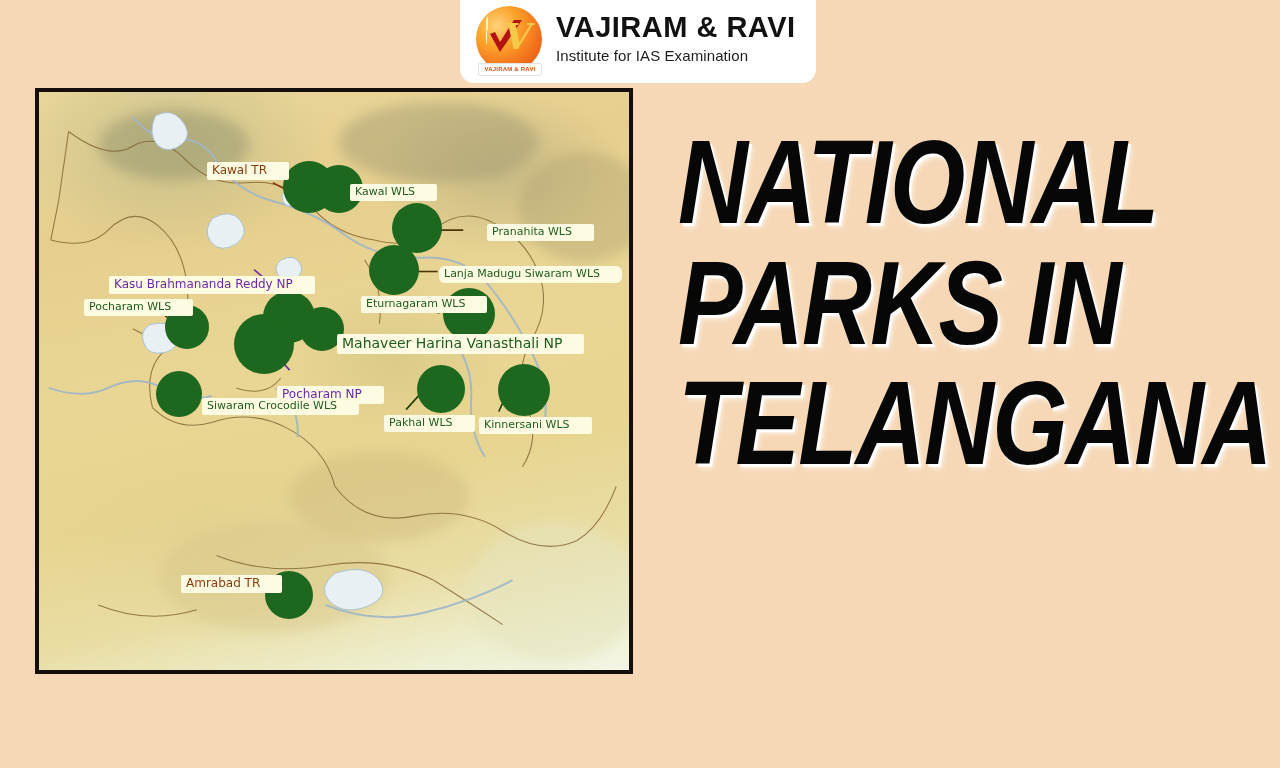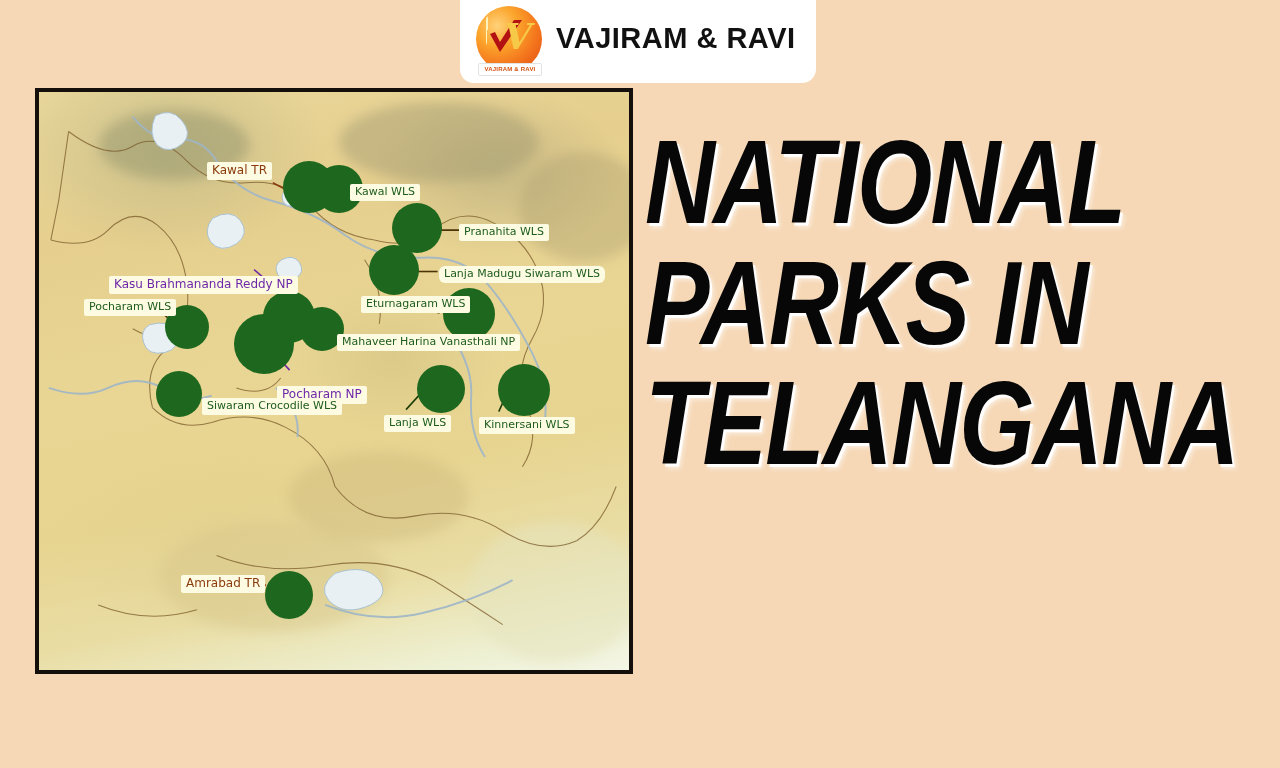--- a/index.html
+++ b/index.html
@@ -85,34 +85,34 @@
   svg.overlay{ position:absolute; inset:0; width:100%; height:100%; }
 
   .blob{
     position:absolute; border-radius:50%;
     background:#1d681e;
   }
 
   .lbl{
     position:absolute;
     background:#fdfbe2;
-    padding:2px 5px 3px 5px;
+    padding:2px 22px 3px 5px;
     border-radius:2px;
     white-space:nowrap;
     font-family:"DejaVu Sans", sans-serif;
     line-height:1.05;
   }
   .lbl.wls{ color:#1d5c1c; font-size:11px;text-align:right; }
   .lbl.tr { color:#8a3b0c; font-size:12px; }
   .lbl.np { color:#6d28a8; font-size:12px;margin-top:24px; }
-  .lbl.npg{ color:#1d5c1c; font-size:11px; }
+  .lbl.npg{ color:#1d5c1c; font-size:14px; }
 
   
   #headline{
-    position:absolute; left:645px; top:128px;
+    position:absolute; left:678px; top:128px;
     width:600px;
     z-index:20;
   }
   #headline .ln{
     font-family:"Liberation Sans", sans-serif;
     font-weight:bold; font-style:italic;
     color:#070707;
     font-size:118px;
     line-height:0.92;
     letter-spacing:-2px;
@@ -133,20 +133,21 @@
     <div class="orb"></div>
     <div class="rays"></div>
     <svg class="tick" viewBox="0 0 44 40">
       <path d="M6 16 L16 34 L38 2 L30 2 L16 24 L11 14 Z" fill="#b31212"></path>
     </svg>
     <div class="vee">V</div>
     <div id="logo-ribbon">VAJIRAM &amp; RAVI</div>
   </div>
   <div id="logo-text">
     <div id="logo-title">VAJIRAM &amp; RAVI</div>
+    <div id="logo-sub">Institute for IAS Examination</div>
   </div>
 </div>
 
 <div id="map-frame">
   <div id="map-canvas"></div>
 
   <div class="terr" style="left:60px;top:18px;width:150px;height:70px;background:rgba(150,150,110,.5);"></div>
   <div class="terr" style="left:300px;top:10px;width:200px;height:80px;background:rgba(160,152,112,.45);"></div>
   <div class="terr" style="left:480px;top:60px;width:130px;height:110px;background:rgba(172,160,112,.4);"></div>
   <div class="terr" style="left:250px;top:360px;width:180px;height:90px;background:rgba(206,186,126,.45);"></div>
@@ -215,29 +216,29 @@
   <div class="blob" style="left:224px;top:199px;width:52px;height:52px;"></div>
   <div class="blob" style="left:195px;top:222px;width:60px;height:60px;"></div>
   <div class="blob" style="left:261px;top:215px;width:44px;height:44px;"></div>
   <div class="blob" style="left:117px;top:279px;width:46px;height:46px;"></div>
   <div class="blob" style="left:378px;top:273px;width:48px;height:48px;"></div>
   <div class="blob" style="left:459px;top:272px;width:52px;height:52px;"></div>
   <div class="blob" style="left:226px;top:479px;width:48px;height:48px;"></div>
 
   <div class="lbl tr" style="left:168px;top:70px;">Kawal TR</div>
   <div class="lbl wls" style="left:311px;top:92px;">Kawal WLS</div>
-  <div class="lbl wls" style="left:420px;top:132px;">Pranahita WLS</div>
+  <div class="lbl wls" style="left:448px;top:132px;">Pranahita WLS</div>
   <div class="lbl wls" style="left:400px;top:174px;border-radius:6px;">Lanja Madugu Siwaram WLS</div>
   <div class="lbl wls" style="left:322px;top:204px;">Eturnagaram WLS</div>
   <div class="lbl np" style="left:70px;top:160px;">Kasu Brahmananda Reddy NP</div>
   <div class="lbl wls" style="left:45px;top:207px;">Pocharam WLS</div>
   <div class="lbl npg" style="left:298px;top:242px;">Mahaveer Harina Vanasthali NP</div>
   <div class="lbl np" style="left:238px;top:270px;">Pocharam NP</div>
   <div class="lbl wls" style="left:163px;top:306px;">Siwaram Crocodile WLS</div>
-  <div class="lbl wls" style="left:345px;top:323px;">Lanja WLS</div>
+  <div class="lbl wls" style="left:345px;top:323px;">Pakhal WLS</div>
   <div class="lbl wls" style="left:440px;top:325px;">Kinnersani WLS</div>
   <div class="lbl tr" style="left:142px;top:483px;">Amrabad TR</div>
 </div>
 
 <div id="headline">
   <div class="ln">NATIONAL</div>
   <div class="ln">PARKS IN</div>
   <div class="ln">TELANGANA</div>
 </div>
 

